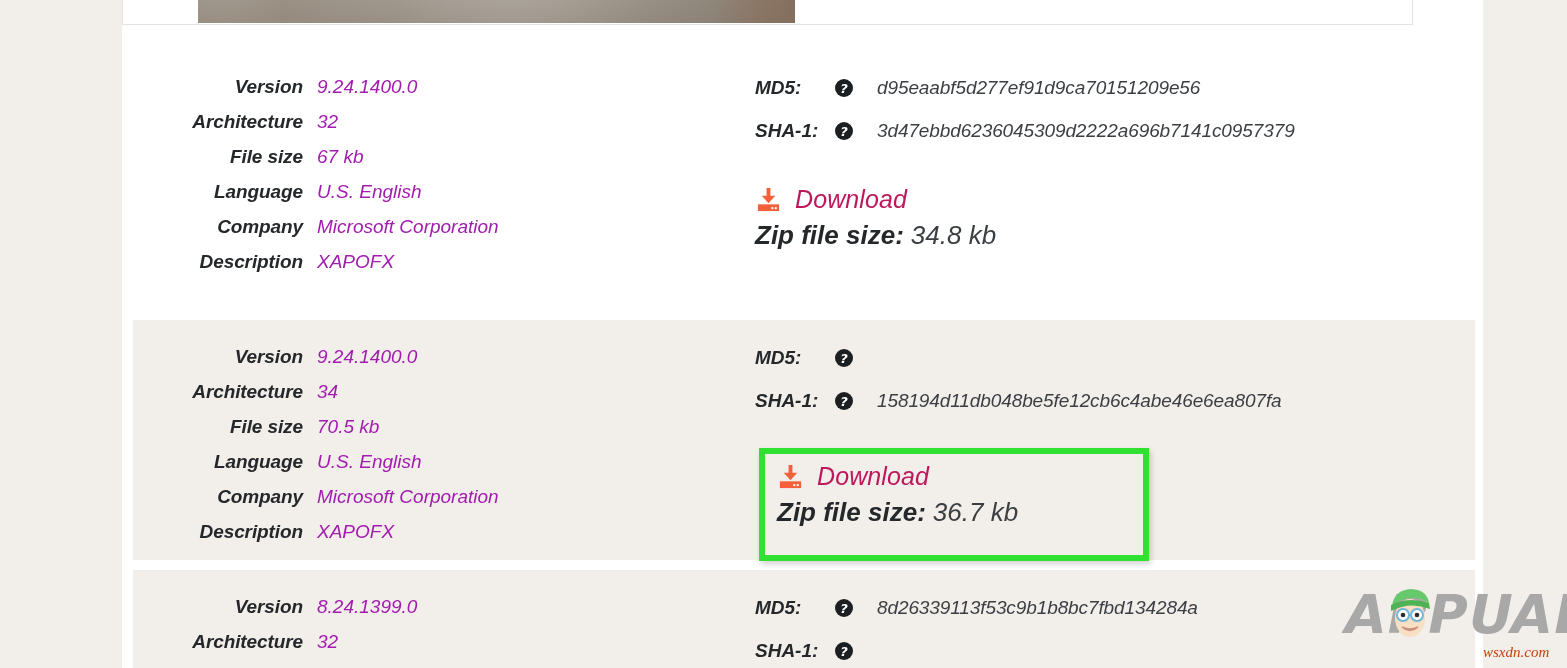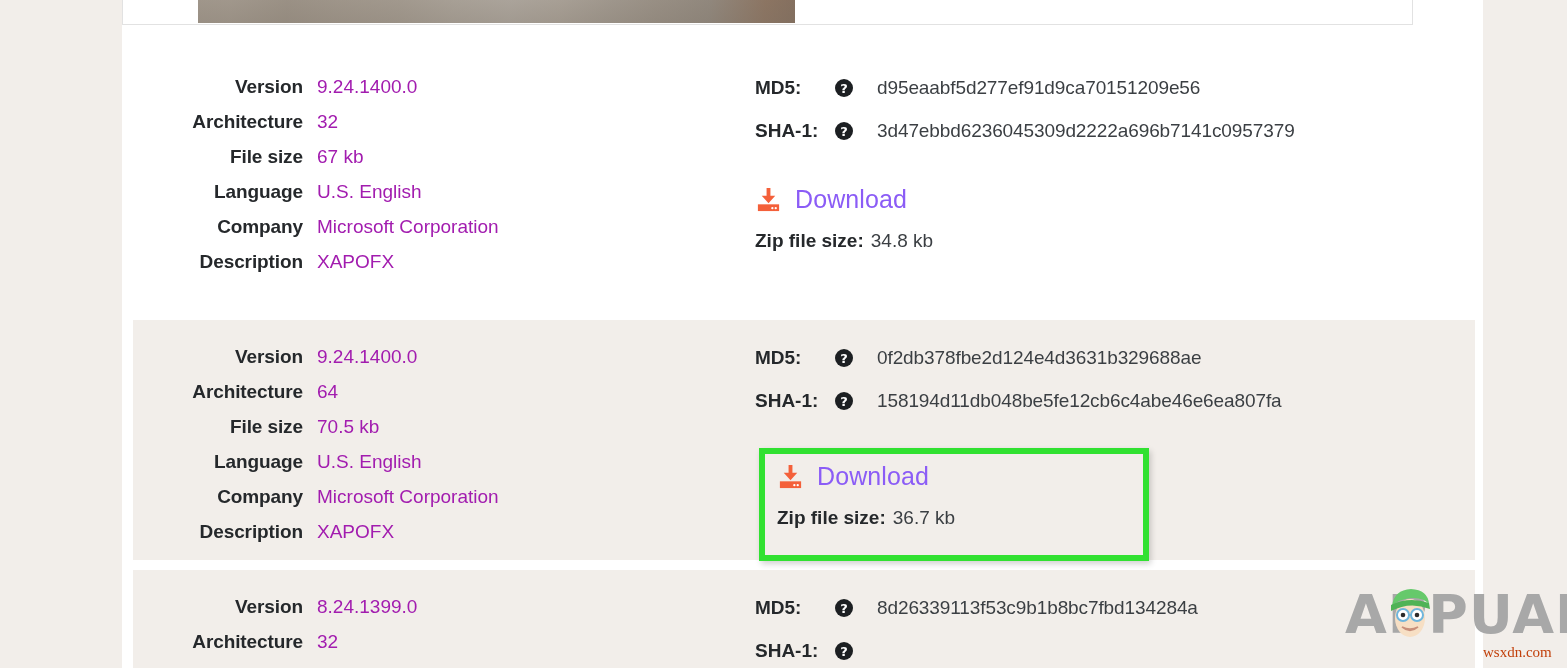--- a/index.html
+++ b/index.html
@@ -13,20 +13,21 @@
     overflow: hidden;
     background: #f2eeea;
     font-family: "Liberation Sans", sans-serif;
     -webkit-font-smoothing: antialiased;
   }
 
   #page {
     position: relative;
     width: 1567px;
     height: 480px;
+    font-style: italic;
   }
 
   
   .content-box {
     position: absolute;
     left: 122px;
     top: -260px;
     width: 1361px;
     height: 928px;
     background: #ffffff;
@@ -208,26 +209,26 @@
   }
   .dl-icon {
     width: 27px;
     height: 27px;
     flex: 0 0 27px;
     margin-right: 13px;
     position: relative;
   }
   .dl-text {
     font-size: 25px;
-    color: #8b5cf6;
+    color: #be185d;
     letter-spacing: 0.1px;
   }
   .zip-line {
-    margin-top: 16px;
-    font-size: 19px;
+    margin-top: 6px;
+    font-size: 26px;
     color: #25282b;
   }
   .zip-label {
     font-weight: bold;
   }
   .zip-value {
     font-weight: normal;
     color: #3b3f43;
     margin-left: 7px;
   }
@@ -361,21 +362,21 @@
 
     <div class="row shaded" style="height:240px;">
       <div class="row-inner">
         <div class="spec-col">
           <div class="spec-line">
             <span class="spec-key">Version</span>
             <span class="spec-val">9.24.1400.0</span>
           </div>
           <div class="spec-line">
             <span class="spec-key">Architecture</span>
-            <span class="spec-val">64</span>
+            <span class="spec-val">34</span>
           </div>
           <div class="spec-line">
             <span class="spec-key">File size</span>
             <span class="spec-val">70.5 kb</span>
           </div>
           <div class="spec-line">
             <span class="spec-key">Language</span>
             <span class="spec-val">U.S. English</span>
           </div>
           <div class="spec-line">
@@ -385,21 +386,20 @@
           <div class="spec-line">
             <span class="spec-key">Description</span>
             <span class="spec-val">XAPOFX</span>
           </div>
         </div>
 
         <div class="hash-col">
           <div class="hash-line">
             <span class="hash-key">MD5:</span>
             <span class="help-badge">?</span>
-            <span class="hash-val">0f2db378fbe2d124e4d3631b329688ae</span>
           </div>
           <div class="hash-line">
             <span class="hash-key">SHA-1:</span>
             <span class="help-badge">?</span>
             <span class="hash-val">158194d11db048be5fe12cb6c4abe46e6ea807fa</span>
           </div>
 
           <div class="dl-wrap" style="margin-top:30px; margin-left:22px;">
             <a class="dl-link" href="#">
               <span class="dl-icon">

